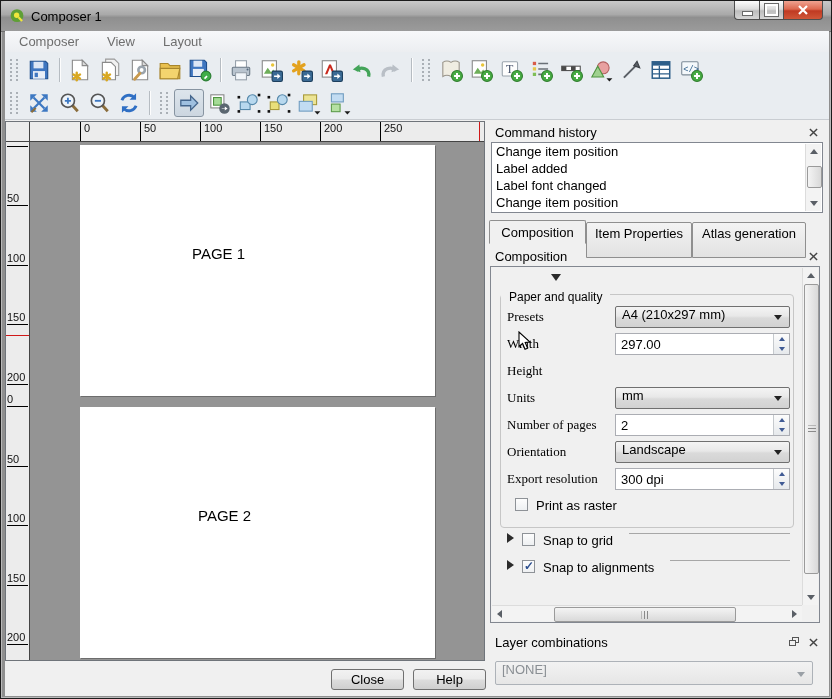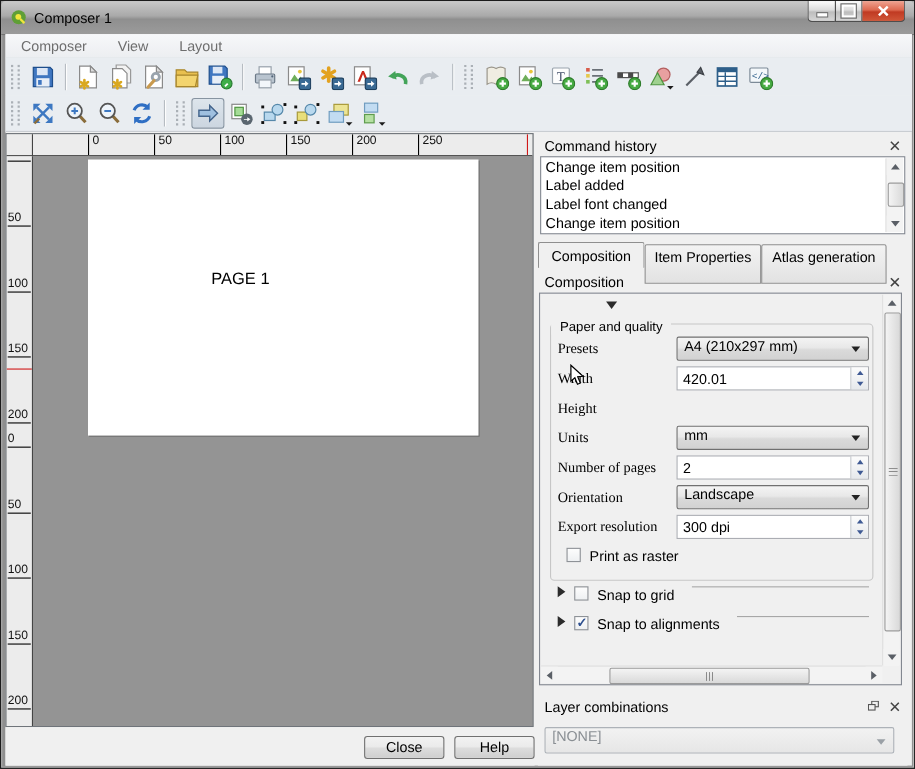--- a/index.html
+++ b/index.html
@@ -433,20 +433,23 @@
         <div class="ltick" style="top:311px">50</div>
         <div class="ltick" style="top:370px">100</div>
         <div class="ltick" style="top:430px">150</div>
         <div class="ltick" style="top:489px">200</div>
         <div class="ruler-red-h" style="top:193px"></div>
       </div>
       <div class="canvas">
         <div class="page" style="top:3px">
           <span class="page-label">PAGE 1</span>
         </div>
+        <div class="page" style="top:265px">
+          <span class="page-label" style="left:118px">PAGE 2</span>
+        </div>
       </div>
     </div>
 
     <div class="bottombar">
       <button class="pbtn" style="left:326px">Close</button>
       <button class="pbtn" style="left:408px">Help</button>
     </div>
 
     <div class="rightpanel">
 
@@ -499,21 +502,21 @@
         <div class="frow" style="top:39px">
           <span class="flabel">Presets</span>
           <div class="combo">
             <span class="cval">A4 (210x297 mm)</span>
             <i class="carr"></i>
           </div>
         </div>
         <div class="frow" style="top:66px">
           <span class="flabel">Width</span>
           <div class="spin">
-            <span class="sval">420.01</span>
+            <span class="sval">297.00</span>
             <span class="spinbtns">
                 <i>
                   <b class="sarr-up"></b>
                 </i>
                 <i>
                   <b class="sarr-dn"></b>
                 </i>
               </span>
           </div>
         </div>

